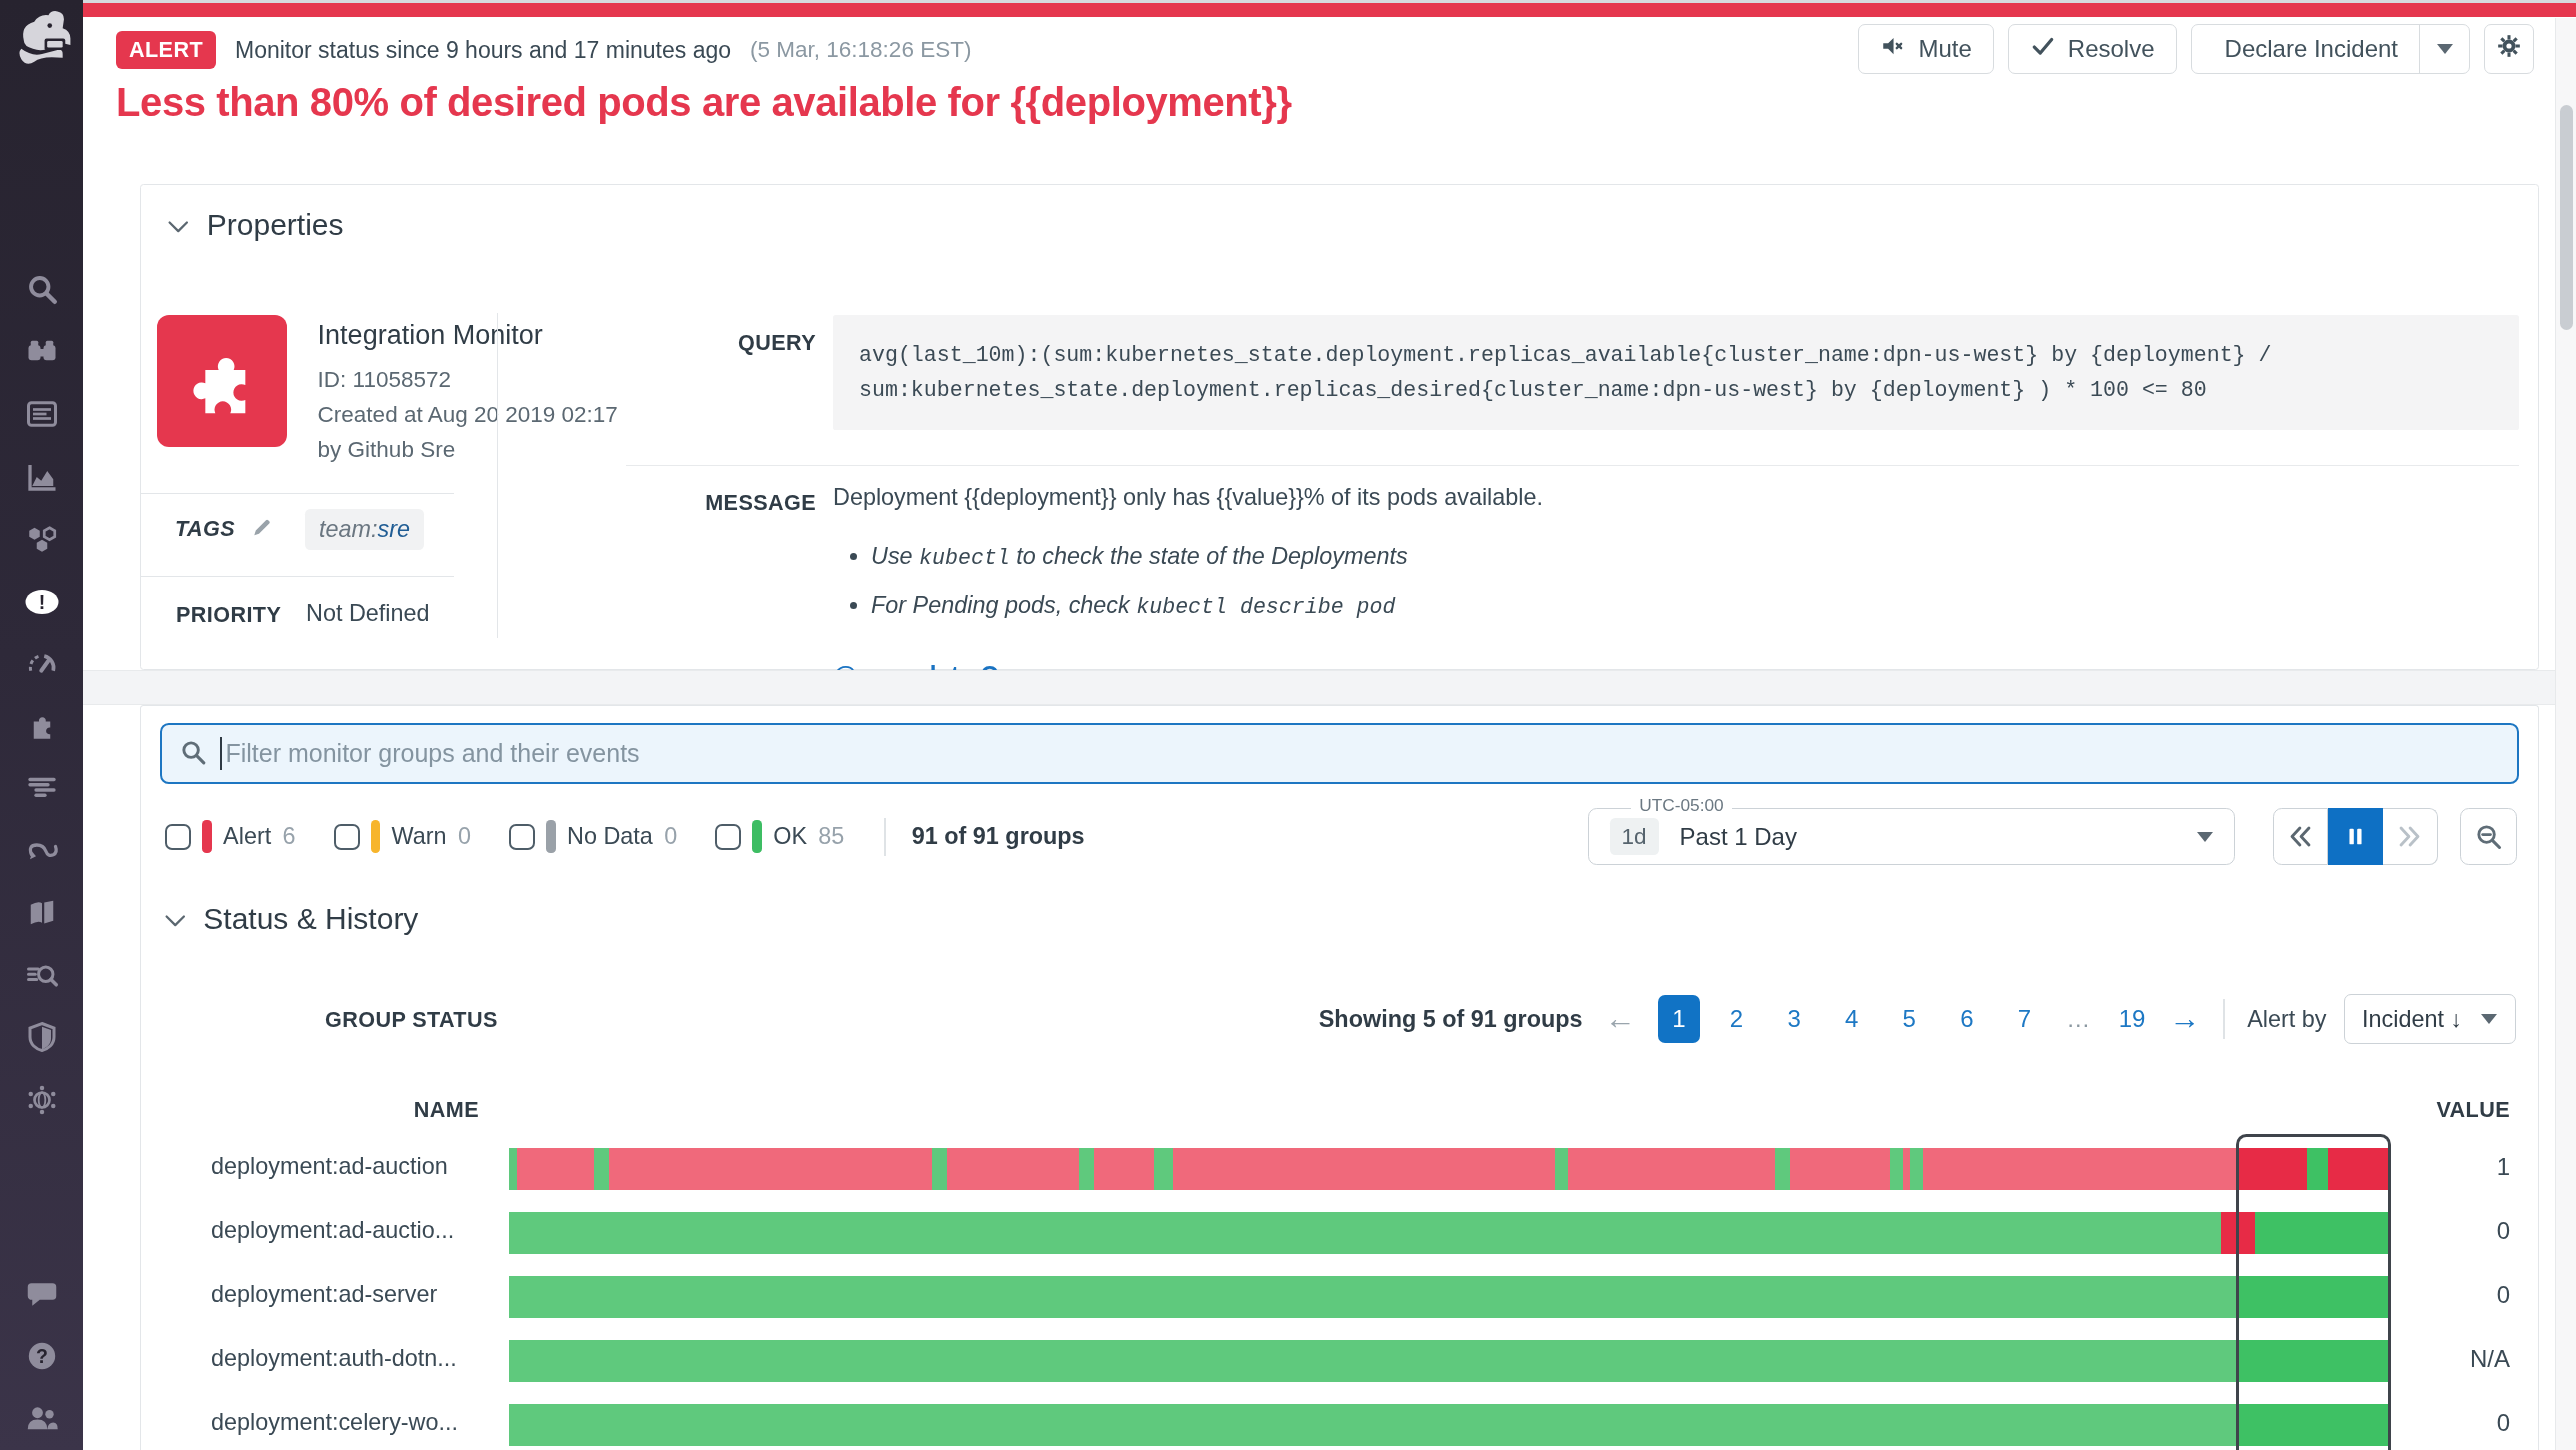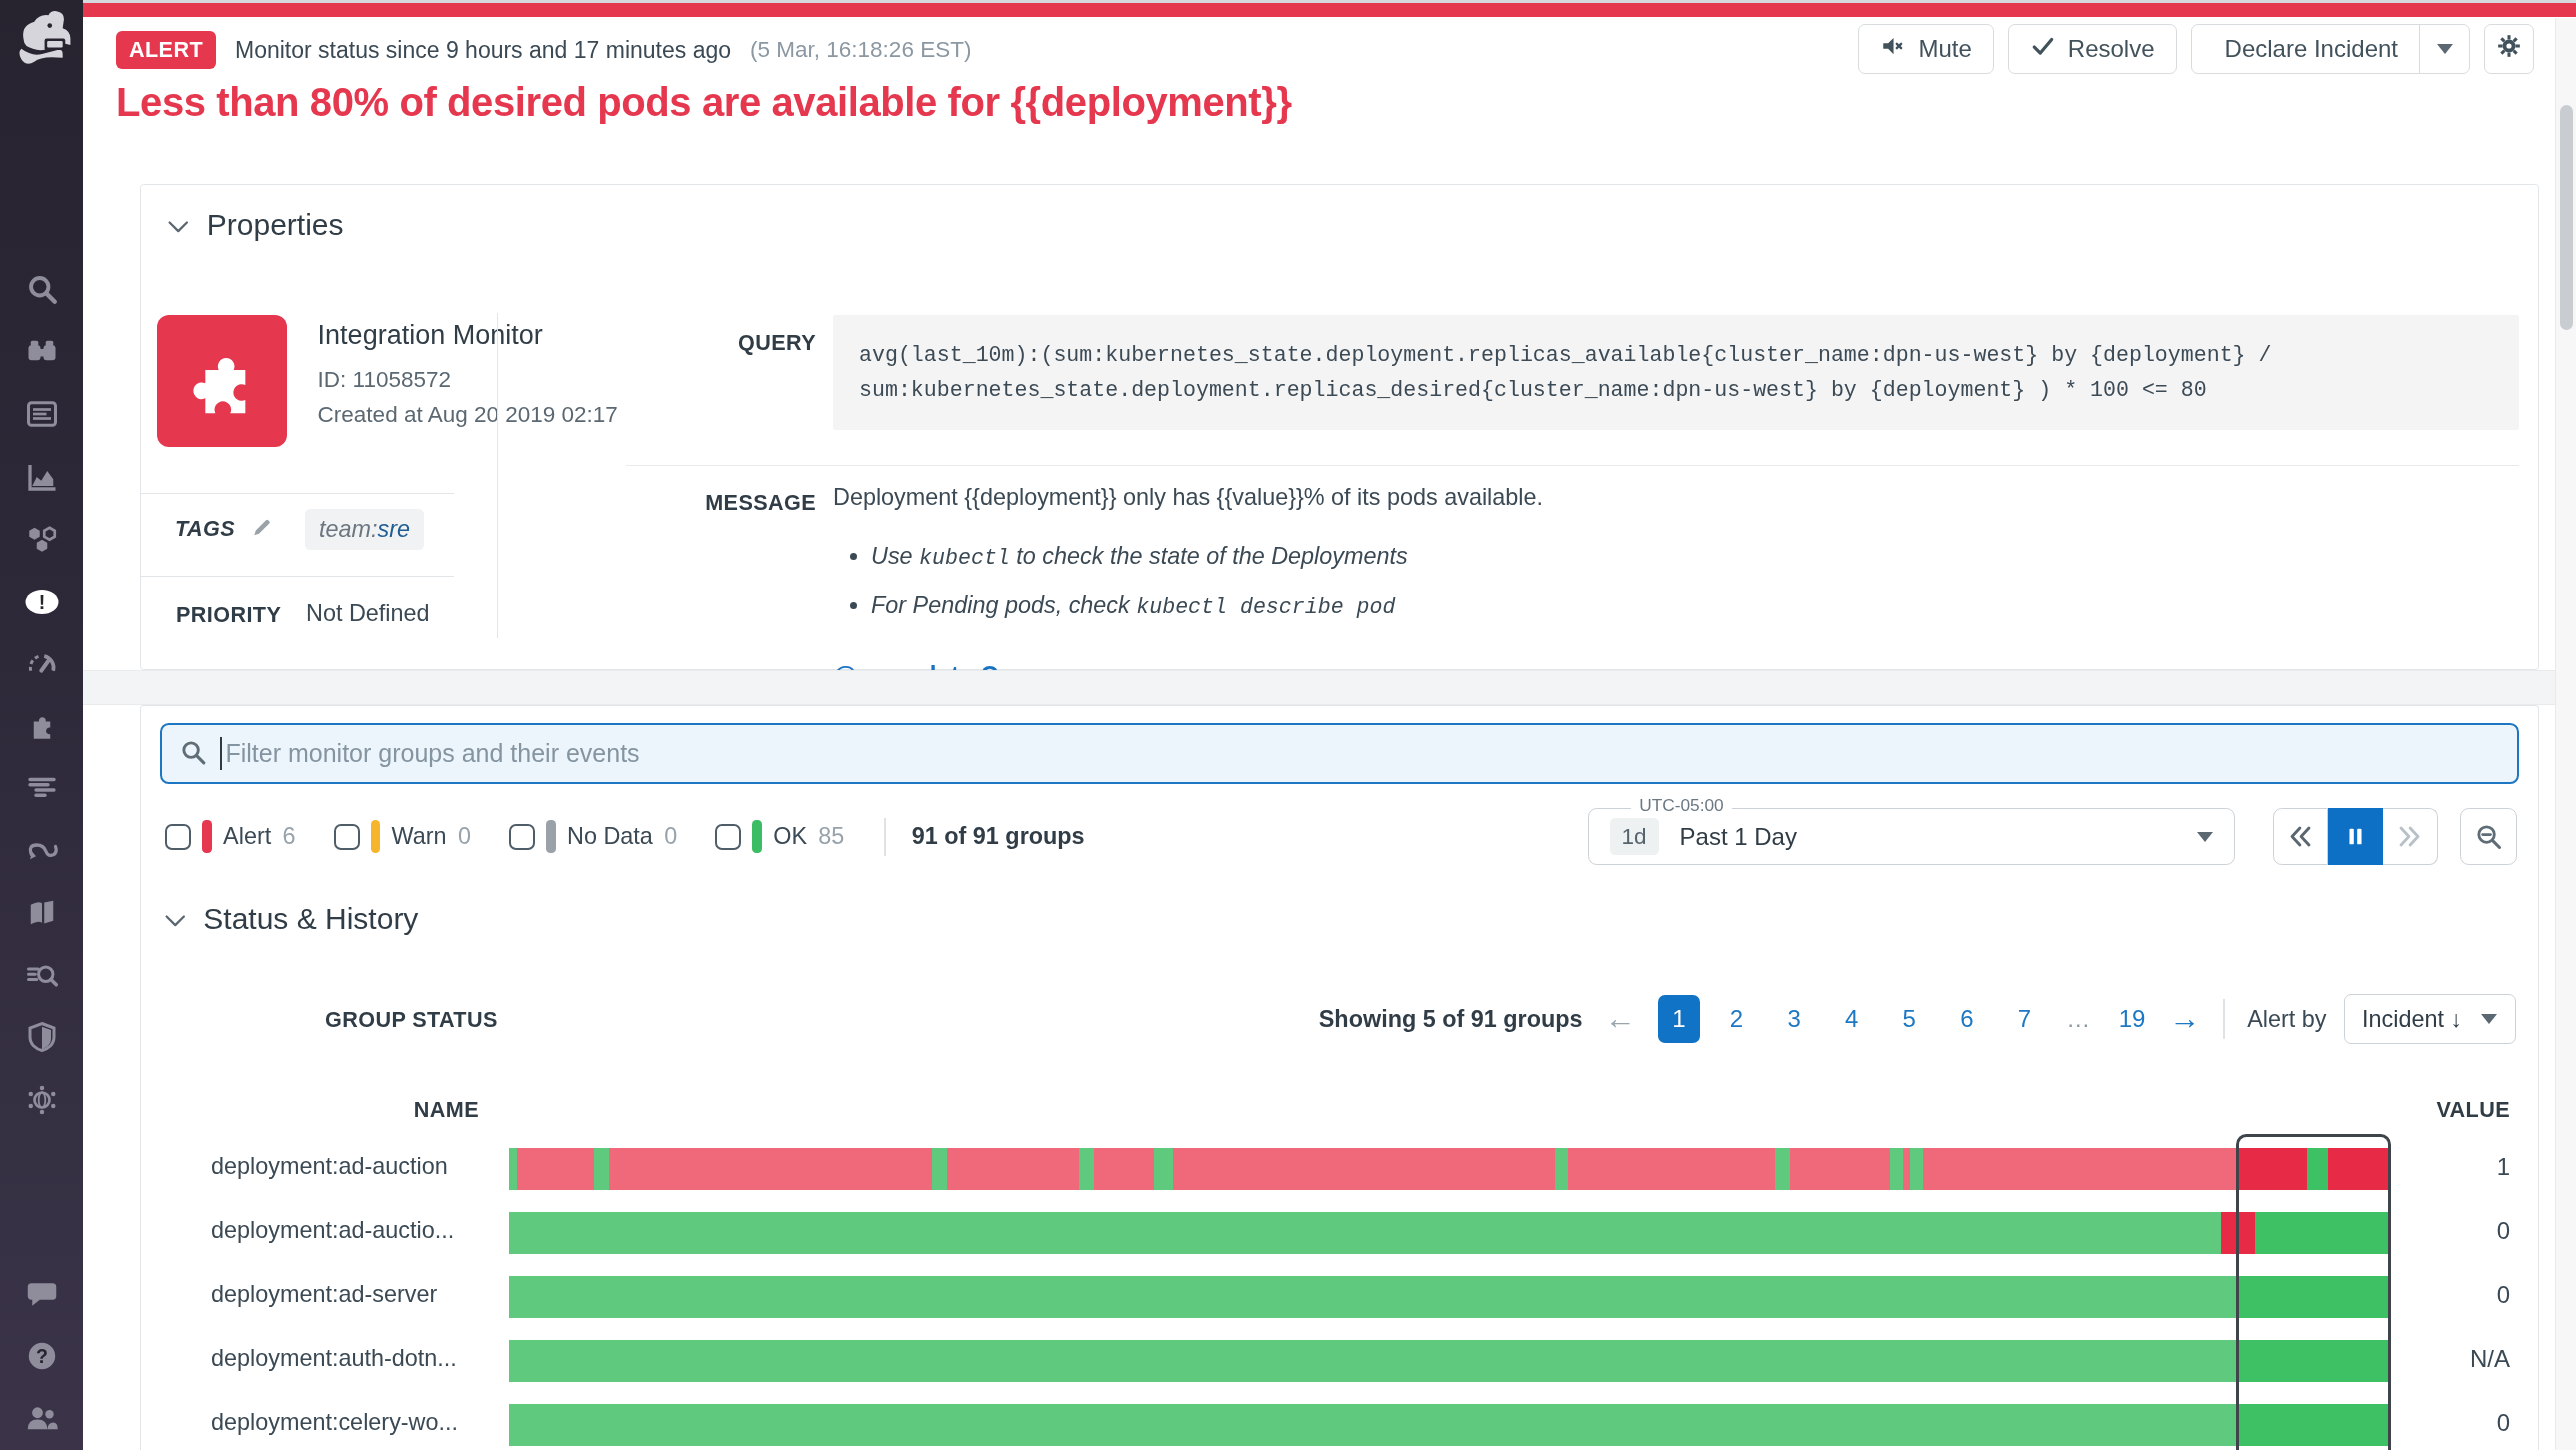--- a/index.html
+++ b/index.html
@@ -362,20 +362,21 @@
     <div id="props-left">
       <div id="tile" style="background:#e5374e">
         <span><svg viewBox="0 0 48 48">
               <path fill="#fff" d="M14 18 h8 a5 5 0 1 1 9 0 h7 v9 a5 5 0 1 0 0 9 v8 h-9 a5 5 0 1 0 -9 0 h-6 v-9 a5 5 0 1 1 0 -9 z"></path>
             </svg></span>
       </div>
       <div id="monitor-info">
         <div id="monitor-type">Integration Monitor</div>
         <div class="info-line">ID: 11058572</div>
         <div class="info-line">Created at Aug 20 2019 02:17</div>
+        <div class="info-line">by Github Sre</div>
       </div>
     </div>
     <div class="h-divider" id="div1"></div>
 
     <div id="tags-row">
       <span class="prop-label">TAGS</span>
       <span id="pencil-icon"><svg viewBox="0 0 24 24">
             <path d="M3.5 20.5 l1.6-5 L16 4.5 a1.6 1.6 0 0 1 2.3 0 l1.2 1.2 a1.6 1.6 0 0 1 0 2.3 L8.5 19 z" fill="#9aa3aa"></path>
           </svg></span>
       <span id="tag-chip"><span class="tkey">team:</span><span class="tval">sre</span></span>

